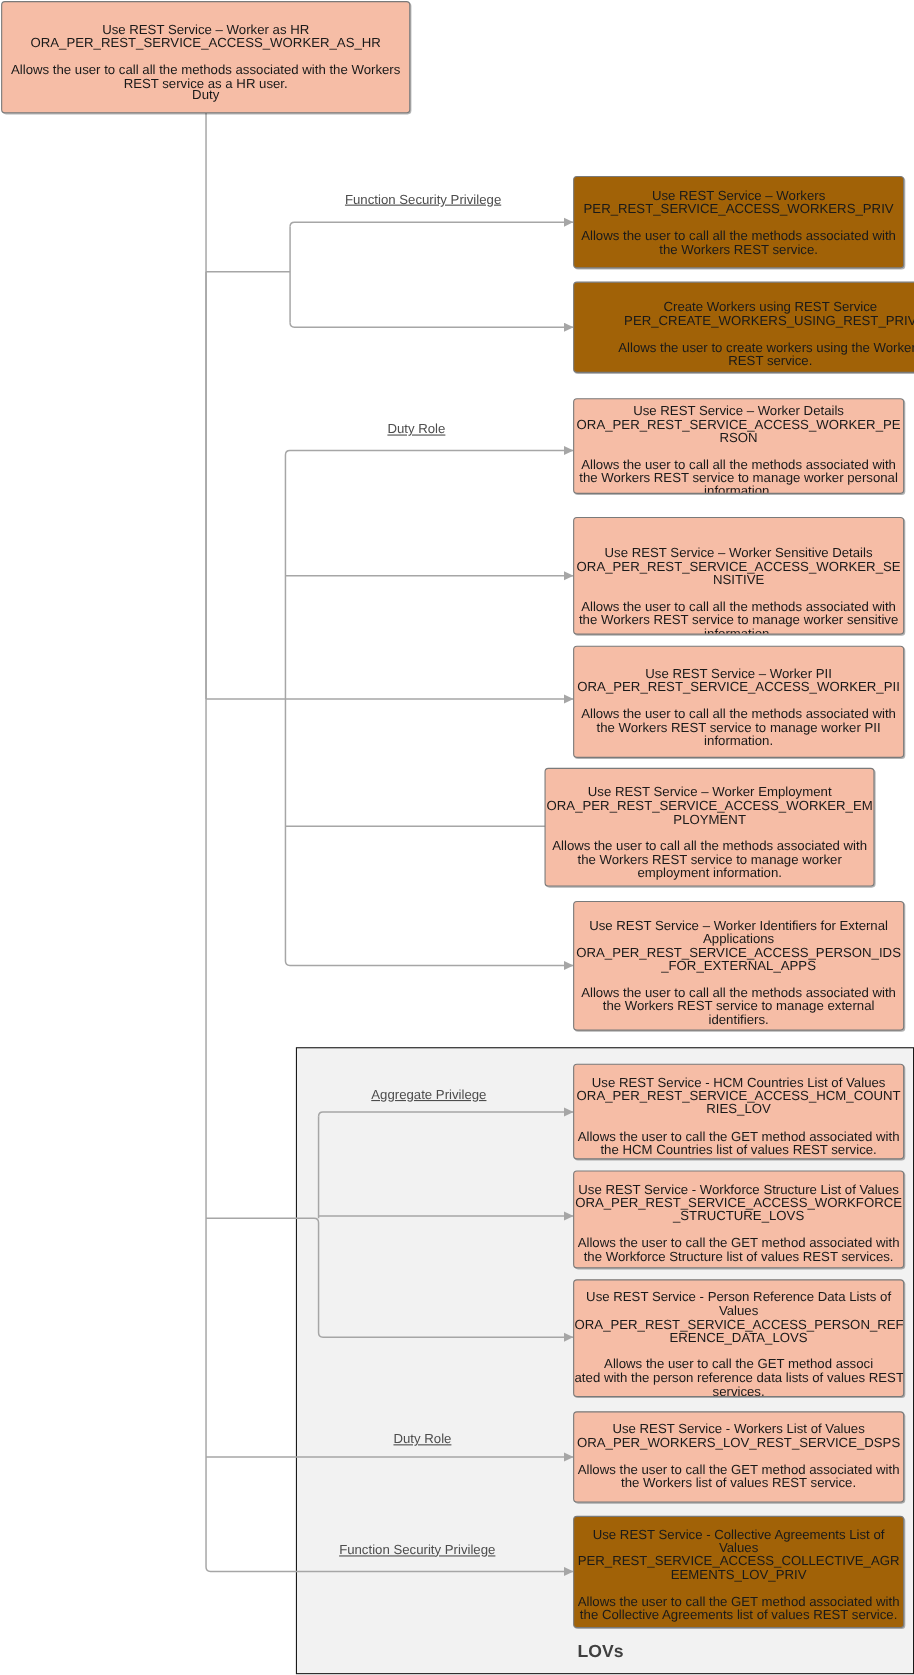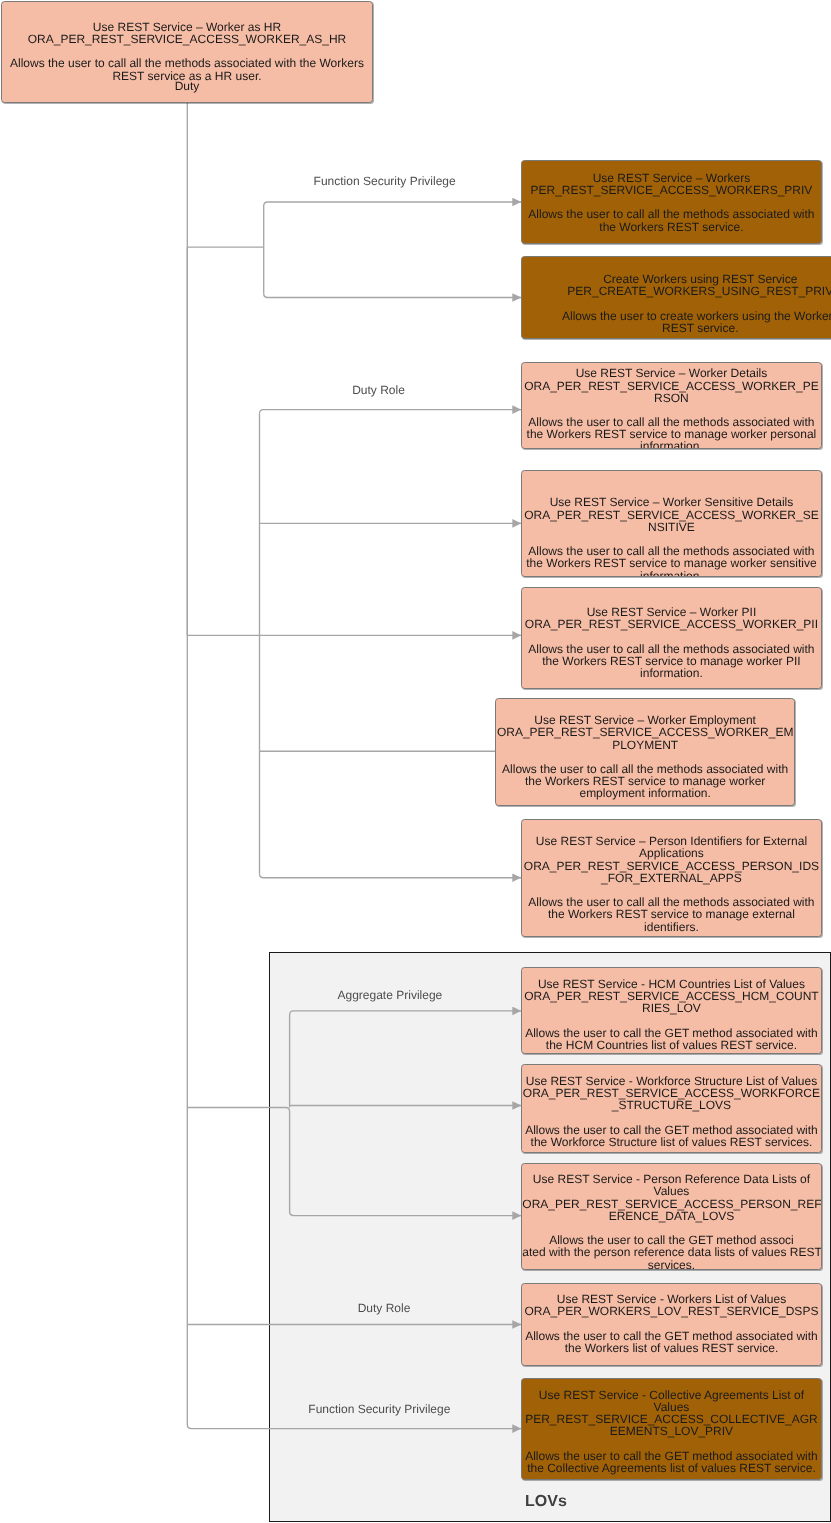--- a/index.html
+++ b/index.html
@@ -18,21 +18,21 @@
   .node .ln{display:block;width:100%;white-space:nowrap;position:relative;top:var(--toff,0px);filter:opacity(1);}
   .node .gap{display:block;height:12.2px;position:relative;top:var(--toff,0px);}
   .node .kindline{position:absolute;left:0;top:77.8px;}
   .orange{background:#f6bda6;}
   .blue{background:#a16207;}
   .lovgroup{position:absolute;box-sizing:border-box;background:#f2f2f2;
           border:1.5px solid #1a1a1a;}
   .lovlabel{position:absolute;font-size:16px;font-weight:bold;color:#404040;filter:opacity(1);
             white-space:nowrap;line-height:12px;}
   .elabel{position:absolute;font-size:12px;color:#4d4d4d;filter:opacity(1);
-          white-space:nowrap;line-height:12px;}
+          white-space:nowrap;line-height:12px;text-decoration:underline;}
 </style>
 </head>
 <body>
 
 <div id="diagram">
 
   <div class="lovgroup" style="left:269.2px;top:952.3px;width:562px;height:569.4px;"></div>
 
   <svg class="edges" viewBox="0 0 831 1523" width="831" height="1523" fill="none" stroke="#a6a6a6" stroke-width="1.35" shape-rendering="geometricPrecision">
     <defs>
@@ -112,21 +112,21 @@
   <div class="node orange" style="--toff:5.4px;left:495px;top:697.5px;width:300.3px;height:108.1px;">
     <span class="ln">Use REST Service – Worker Employment</span>
     <span class="ln">ORA_PER_REST_SERVICE_ACCESS_WORKER_EM</span>
     <span class="ln">PLOYMENT</span>
     <span class="gap"></span>
     <span class="ln">Allows the user to call all the methods associated with</span>
     <span class="ln">the Workers REST service to manage worker</span>
     <span class="ln">employment information.</span>
   </div>
   <div class="node orange" style="--toff:5.6px;left:521.3px;top:819.3px;width:300.3px;height:118.1px;">
-    <span class="ln">Use REST Service – Person Identifiers for External</span>
+    <span class="ln">Use REST Service – Worker Identifiers for External</span>
     <span class="ln">Applications</span>
     <span class="ln">ORA_PER_REST_SERVICE_ACCESS_PERSON_IDS</span>
     <span class="ln">_FOR_EXTERNAL_APPS</span>
     <span class="gap"></span>
     <span class="ln">Allows the user to call all the methods associated with</span>
     <span class="ln">the Workers REST service to manage external</span>
     <span class="ln">identifiers.</span>
   </div>
   <div class="node orange" style="--toff:3.7px;left:521.3px;top:967.4px;width:300.3px;height:86.9px;">
     <span class="ln">Use REST Service - HCM Countries List of Values</span>

